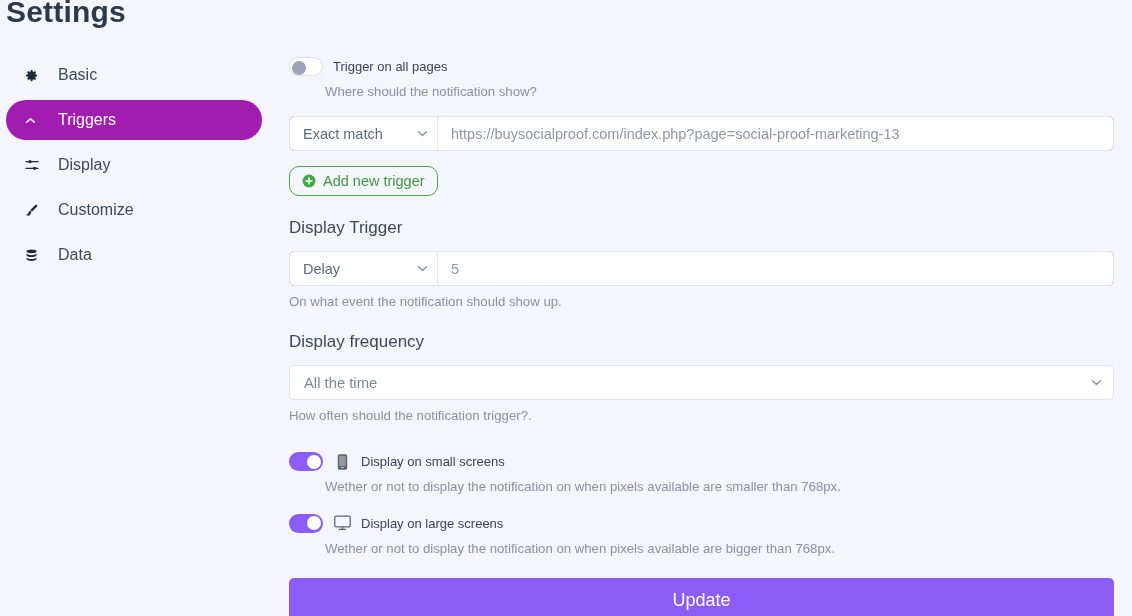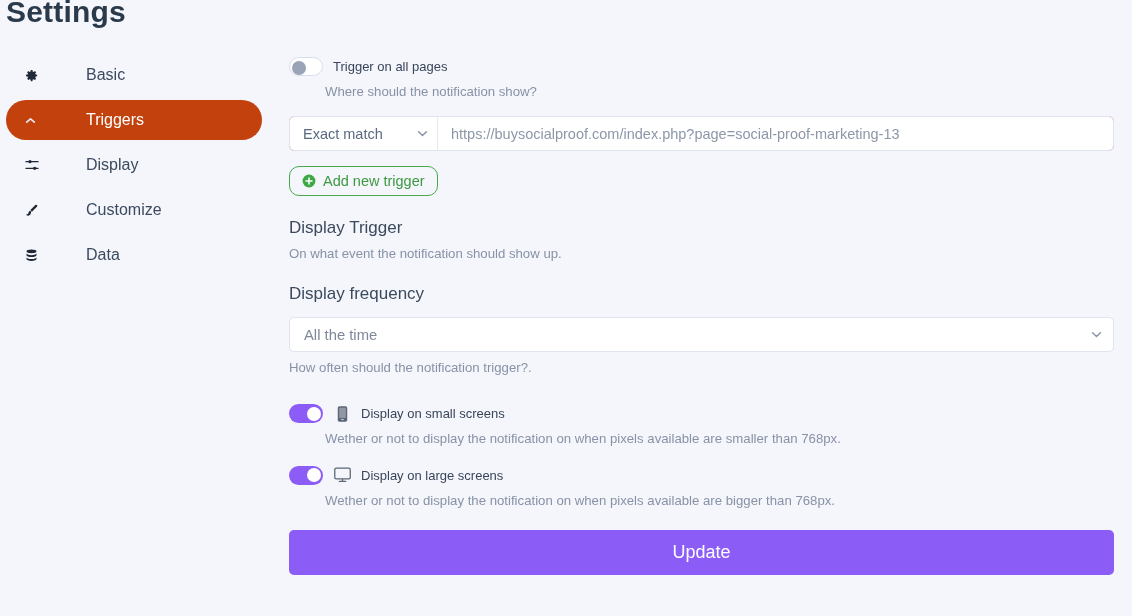--- a/index.html
+++ b/index.html
@@ -40,33 +40,32 @@
     display: flex;
     align-items: center;
     height: 40px;
     padding: 0 18px;
     margin: 0 6px 5px 6px;
     border-radius: 22px;
     font-size: 16px;
     color: #3b4a5e;
     cursor: pointer;
     box-sizing: border-box;
-    gap: 28px;
   }
   .nav-item .nav-ico {
     width: 22px;
     display: flex;
     align-items: center;
     justify-content: flex-start;
     margin-right: 12px;
     flex: 0 0 22px;
     color: #1f2937;
   }
   .nav-item.active {
-    background: #c2410c;
+    background: #a21caf;
     color: #ffffff;
     text-align: right;
   }
   .nav-item.active .nav-ico { color: #e8e6f2; }
   .nav-label { line-height: 1; }
 
   
   .main {
     position: absolute;
     left: 289px;
@@ -328,20 +327,29 @@
   <button class="btn-add">
     <svg width="14" height="14" viewBox="0 0 24 24">
         <circle cx="12" cy="12" r="11" fill="#3ea846"></circle>
         <path d="M12 6.8v10.4M6.8 12h10.4" stroke="#ffffff" stroke-width="2.6" stroke-linecap="round"></path>
       </svg>
     <span>Add new trigger</span>
   </button>
 
   
   <div class="section-title">Display Trigger</div>
+  <div class="input-group" style="margin-top:13px;">
+    <div class="ig-select">
+      <span>Delay</span>
+      <svg class="chev" viewBox="0 0 12 8" fill="none" stroke="currentColor" stroke-width="1.7" stroke-linecap="round" stroke-linejoin="round">
+          <polyline points="1.5 2 6 6.2 10.5 2"></polyline>
+        </svg>
+    </div>
+    <div class="ig-input">5</div>
+  </div>
   <div class="help" style="margin-left:0;">On what event the notification should show up.</div>
 
   
   <div class="section-title">Display frequency</div>
   <div class="select-full">
     <span>All the time</span>
     <svg class="chev" viewBox="0 0 12 8" fill="none" stroke="currentColor" stroke-width="1.7" stroke-linecap="round" stroke-linejoin="round">
         <polyline points="1.5 2 6 6.2 10.5 2"></polyline>
       </svg>
   </div>

